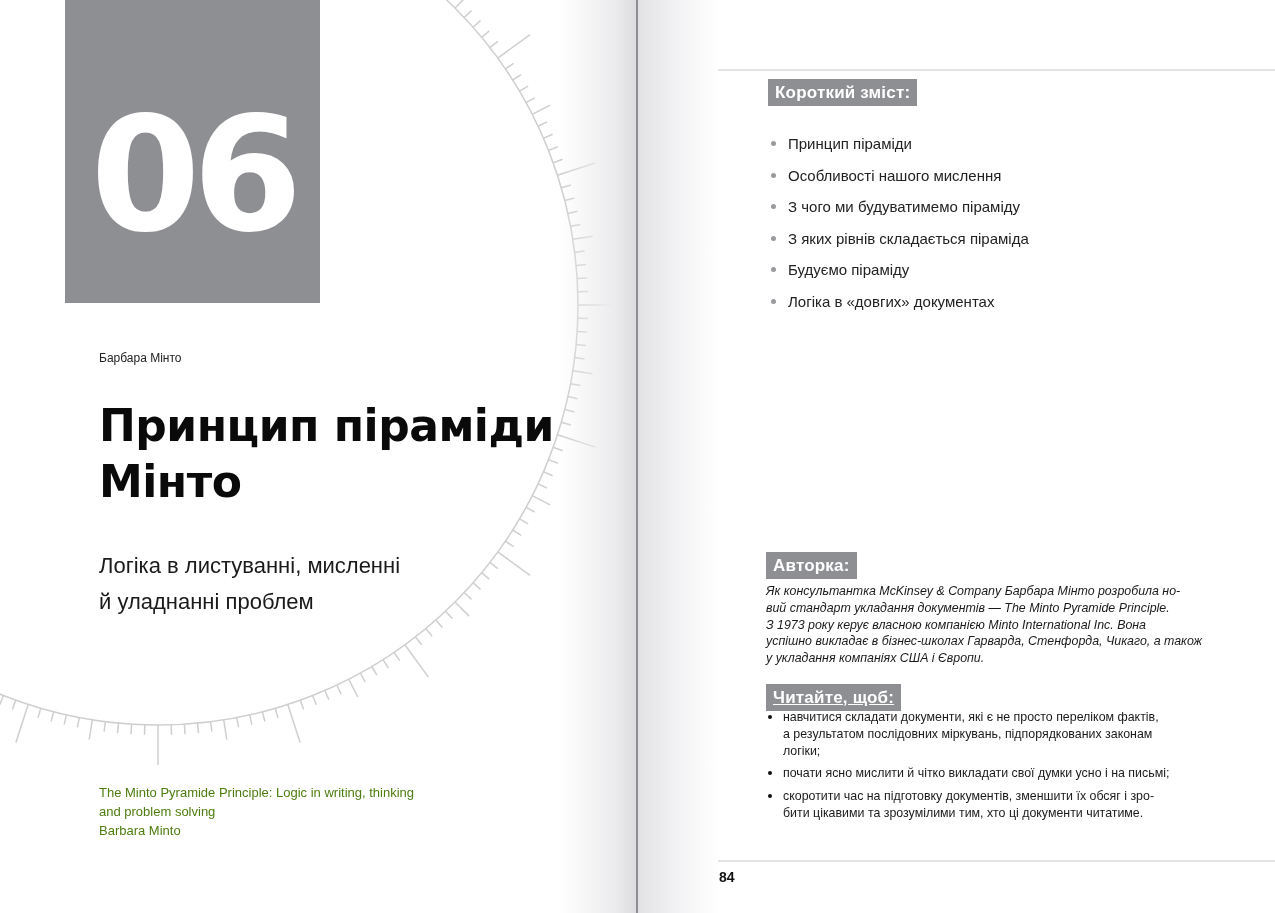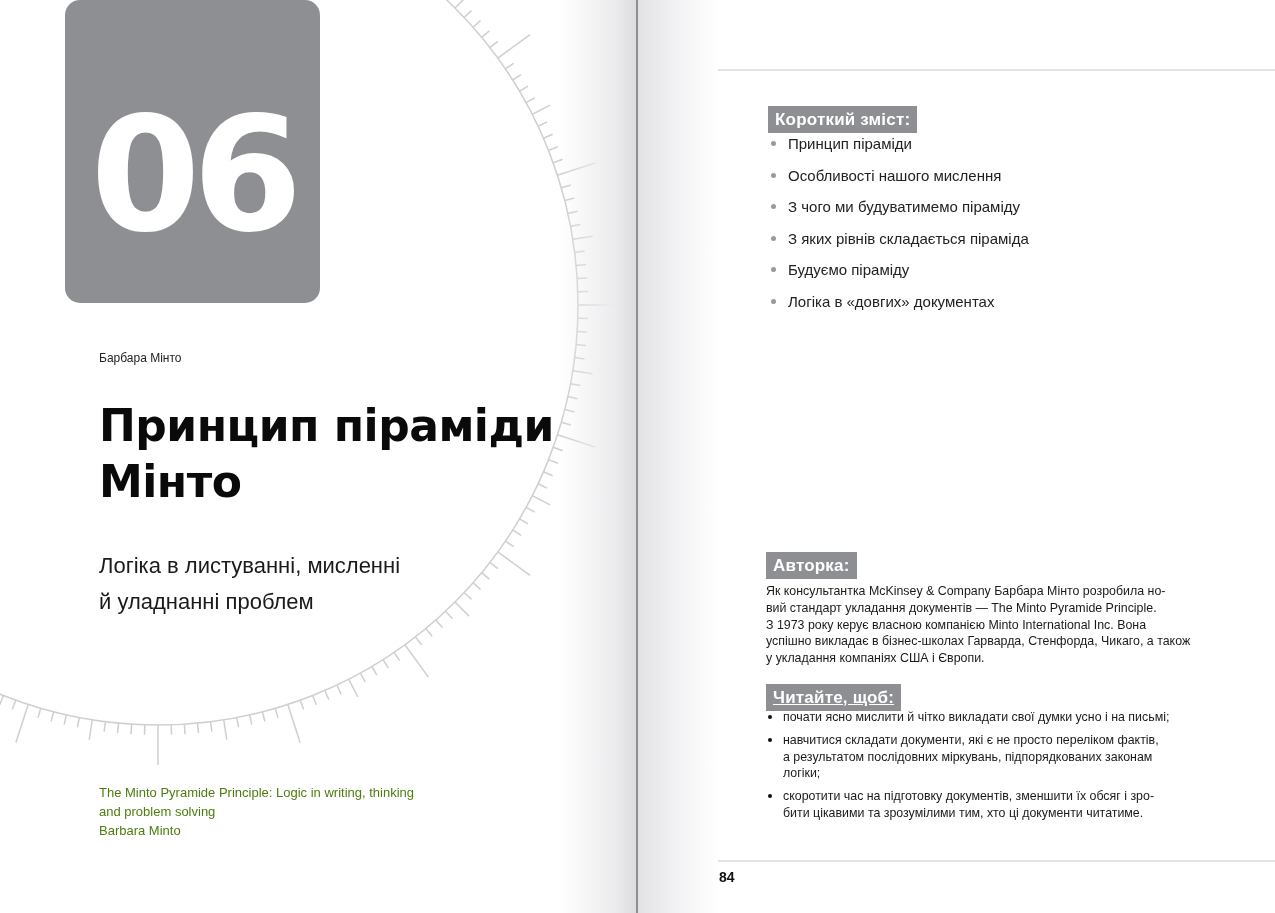--- a/index.html
+++ b/index.html
@@ -17,21 +17,20 @@
       position: absolute; left: 638px; top: 0; width: 80px; height: 913px;
       background: linear-gradient(to right, #e2e2e5 0%, #f1f1f3 45%, rgba(255,255,255,0) 100%);
     }
     .spine { position: absolute; left: 636px; top: 0; width: 2px; height: 913px; background: #8f9094; }
 
     
     .dial { position: absolute; left: 0; top: 0; width: 637px; height: 913px; overflow: hidden; }
     .chapter-box {
       position: absolute; left: 65px; top: 0; width: 255px; height: 303px;
       background: #8e8f93;
-      border-radius: 15px;
     }
     .chapter-number {
       position: absolute; left: 0; right: 0; top: 96px; text-align: center;
       color: #ffffff; font-family: "DejaVu Sans", sans-serif; font-weight: bold;
       font-size: 158px; line-height: 1; letter-spacing: -8px;
     }
     .author-ua { position: absolute; left: 99px; top: 351px; font-size: 12px; color: #222; }
     .title {
       position: absolute; left: 99px; top: 398px; width: 470px;
       font-family: "DejaVu Sans", sans-serif; font-weight: bold; font-size: 44px; line-height: 56px;
@@ -50,37 +49,37 @@
     
     .rule-top { position: absolute; left: 718px; top: 69px; width: 557px; height: 2px; background: #e4e4e6; }
     .rule-bottom { position: absolute; left: 718px; top: 860px; width: 557px; height: 2px; background: #e4e4e6; }
     .page-number { position: absolute; left: 719px; top: 869px; font-size: 14px; font-weight: bold; color: #111; }
 
     .label-box {
       position: absolute; background: #8e8f93; color: #ffffff;
       font-weight: bold; font-size: 17px; line-height: 27px; padding: 0 7px;
       letter-spacing: 0.2px;
     }
-    .lb-contents { left: 768px; top: 106px; text-align: right; }
+    .lb-contents { left: 768px; top: 79px; text-align: right; }
     .lb-author { left: 766px; top: 552px; }
     .lb-read { left: 766px; top: 684px; text-decoration: underline; }
 
     .contents-list { position: absolute; left: 770px; top: 128px; list-style: none; }
     .contents-list li {
       position: relative; padding-left: 18px; font-size: 15px; line-height: 31.6px; color: #222; white-space: nowrap;
     }
     .contents-list li .bullet {
       position: absolute; left: 1px; top: 13px; width: 5px; height: 5px; border-radius: 50%; background: #9a9a9e;
     }
 
     .author-text {
       position: absolute; left: 766px; top: 583px; width: 430px;
       font-size: 12.4px; line-height: 16.8px; color: #1a1a1a;
     }
-    .author-text div { white-space: nowrap; }
+    .author-text div { white-space: nowrap; font-style: italic; }
 
     .read-list { position: absolute; left: 766px; top: 709px; list-style: none; width: 430px; }
     .read-list li {
       position: relative; padding-left: 17px; font-size: 12.4px; line-height: 16.8px; color: #1a1a1a; margin-bottom: 6px;
     }
     .read-list li div { white-space: nowrap; }
     .read-list li .bullet {
       position: absolute; left: 2px; top: 6px; width: 4px; height: 4px; border-radius: 50%; background: #111;
     }
   </style>
@@ -340,27 +339,27 @@
       <div>вий стандарт укладання документів — The Minto Pyramide Principle.</div>
       <div>З 1973 року керує власною компанією Minto International Inc. Вона</div>
       <div>успішно викладає в бізнес-школах Гарварда, Стенфорда, Чикаго, а також</div>
       <div>у укладання компаніях США і Європи.</div>
     </div>
 
     <div class="label-box lb-read">Читайте, щоб:</div>
     <ul class="read-list">
       <li>
         <span class="bullet"></span>
-        <div>почати ясно мислити й чітко викладати свої думки усно і на письмі;</div>
+        <div>навчитися складати документи, які є не просто переліком фактів,</div>
+        <div>а результатом послідовних міркувань, підпорядкованих законам</div>
+        <div>логіки;</div>
       </li>
       <li>
         <span class="bullet"></span>
-        <div>навчитися складати документи, які є не просто переліком фактів,</div>
-        <div>а результатом послідовних міркувань, підпорядкованих законам</div>
-        <div>логіки;</div>
+        <div>почати ясно мислити й чітко викладати свої думки усно і на письмі;</div>
       </li>
       <li>
         <span class="bullet"></span>
         <div>скоротити час на підготовку документів, зменшити їх обсяг і зро-</div>
         <div>бити цікавими та зрозумілими тим, хто ці документи читатиме.</div>
       </li>
     </ul>
 
     <div class="rule-bottom"></div>
     <div class="page-number">84</div>

